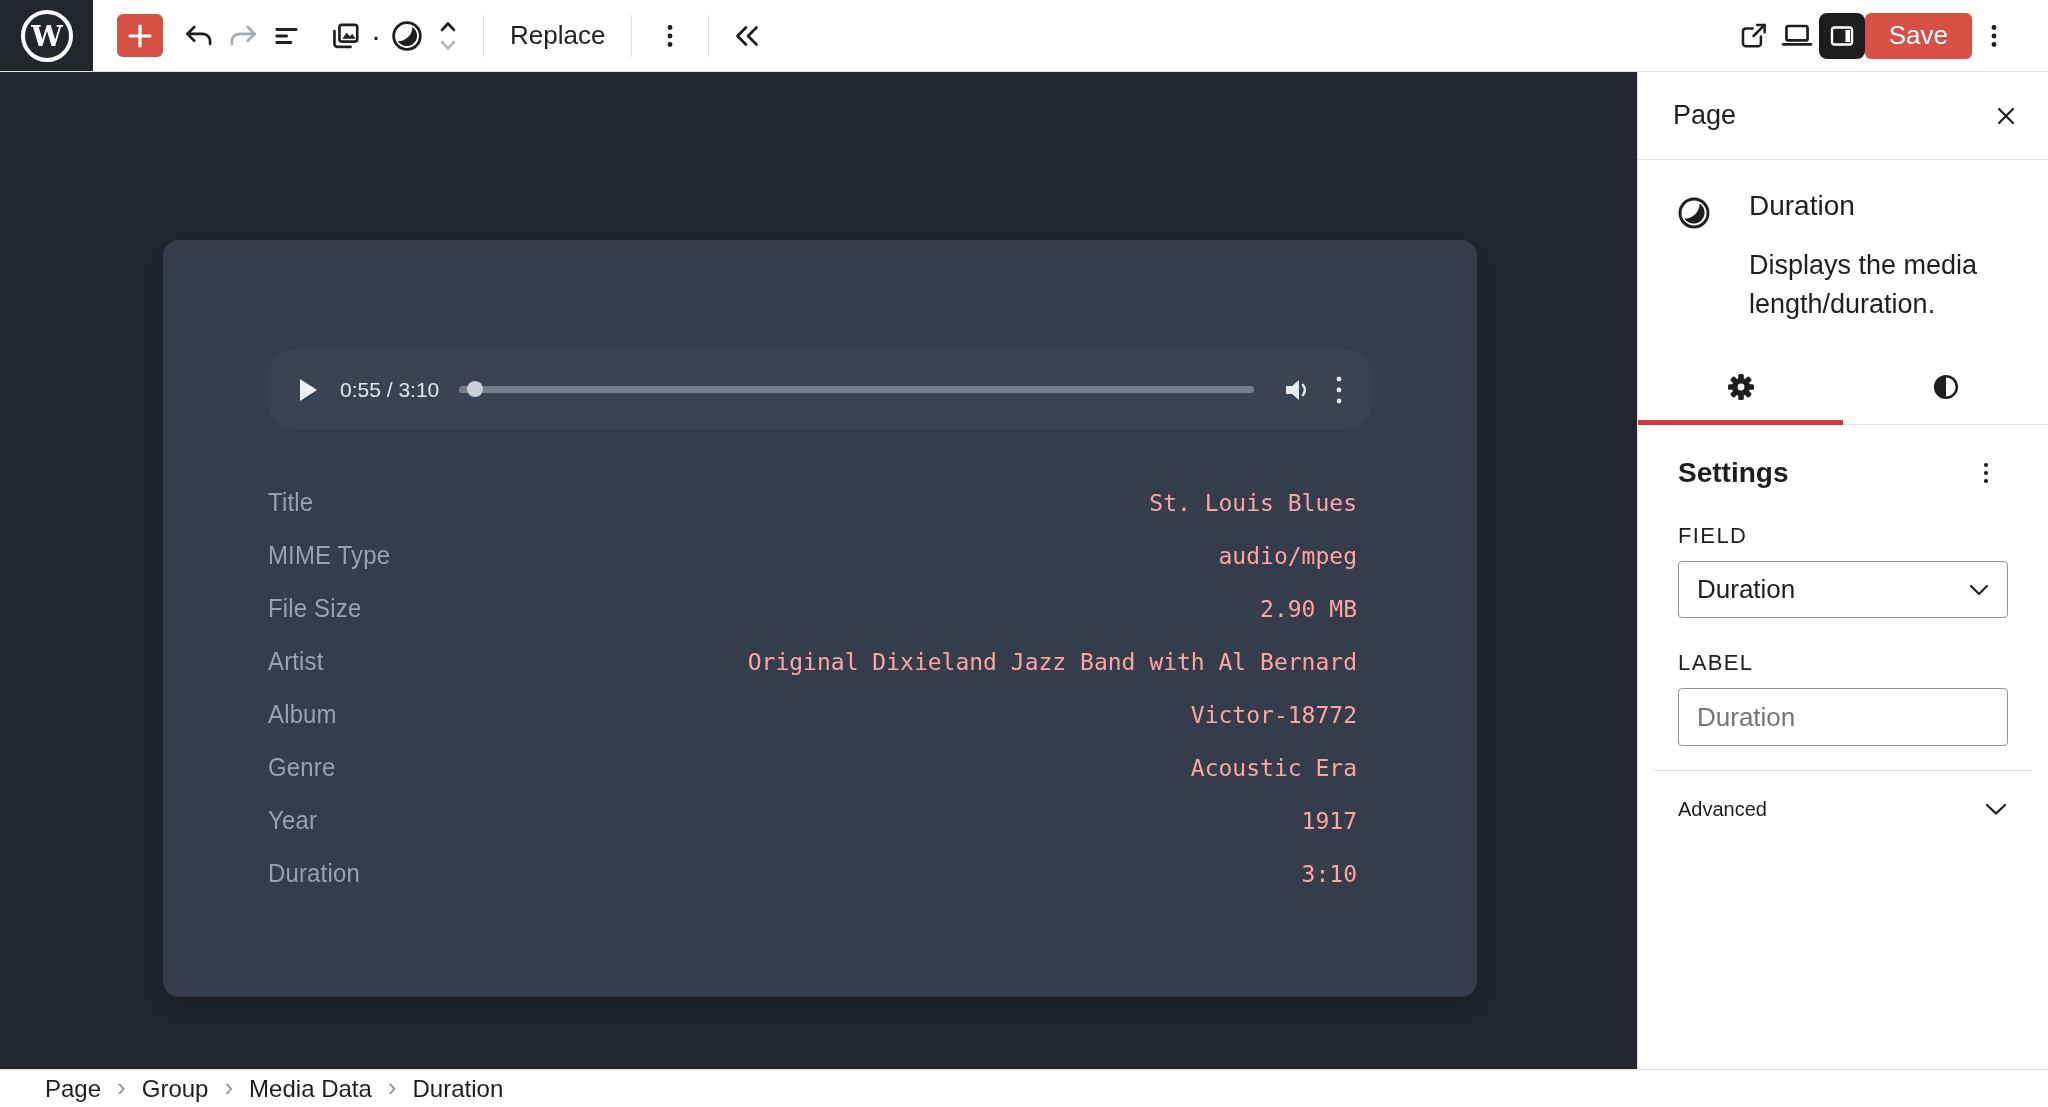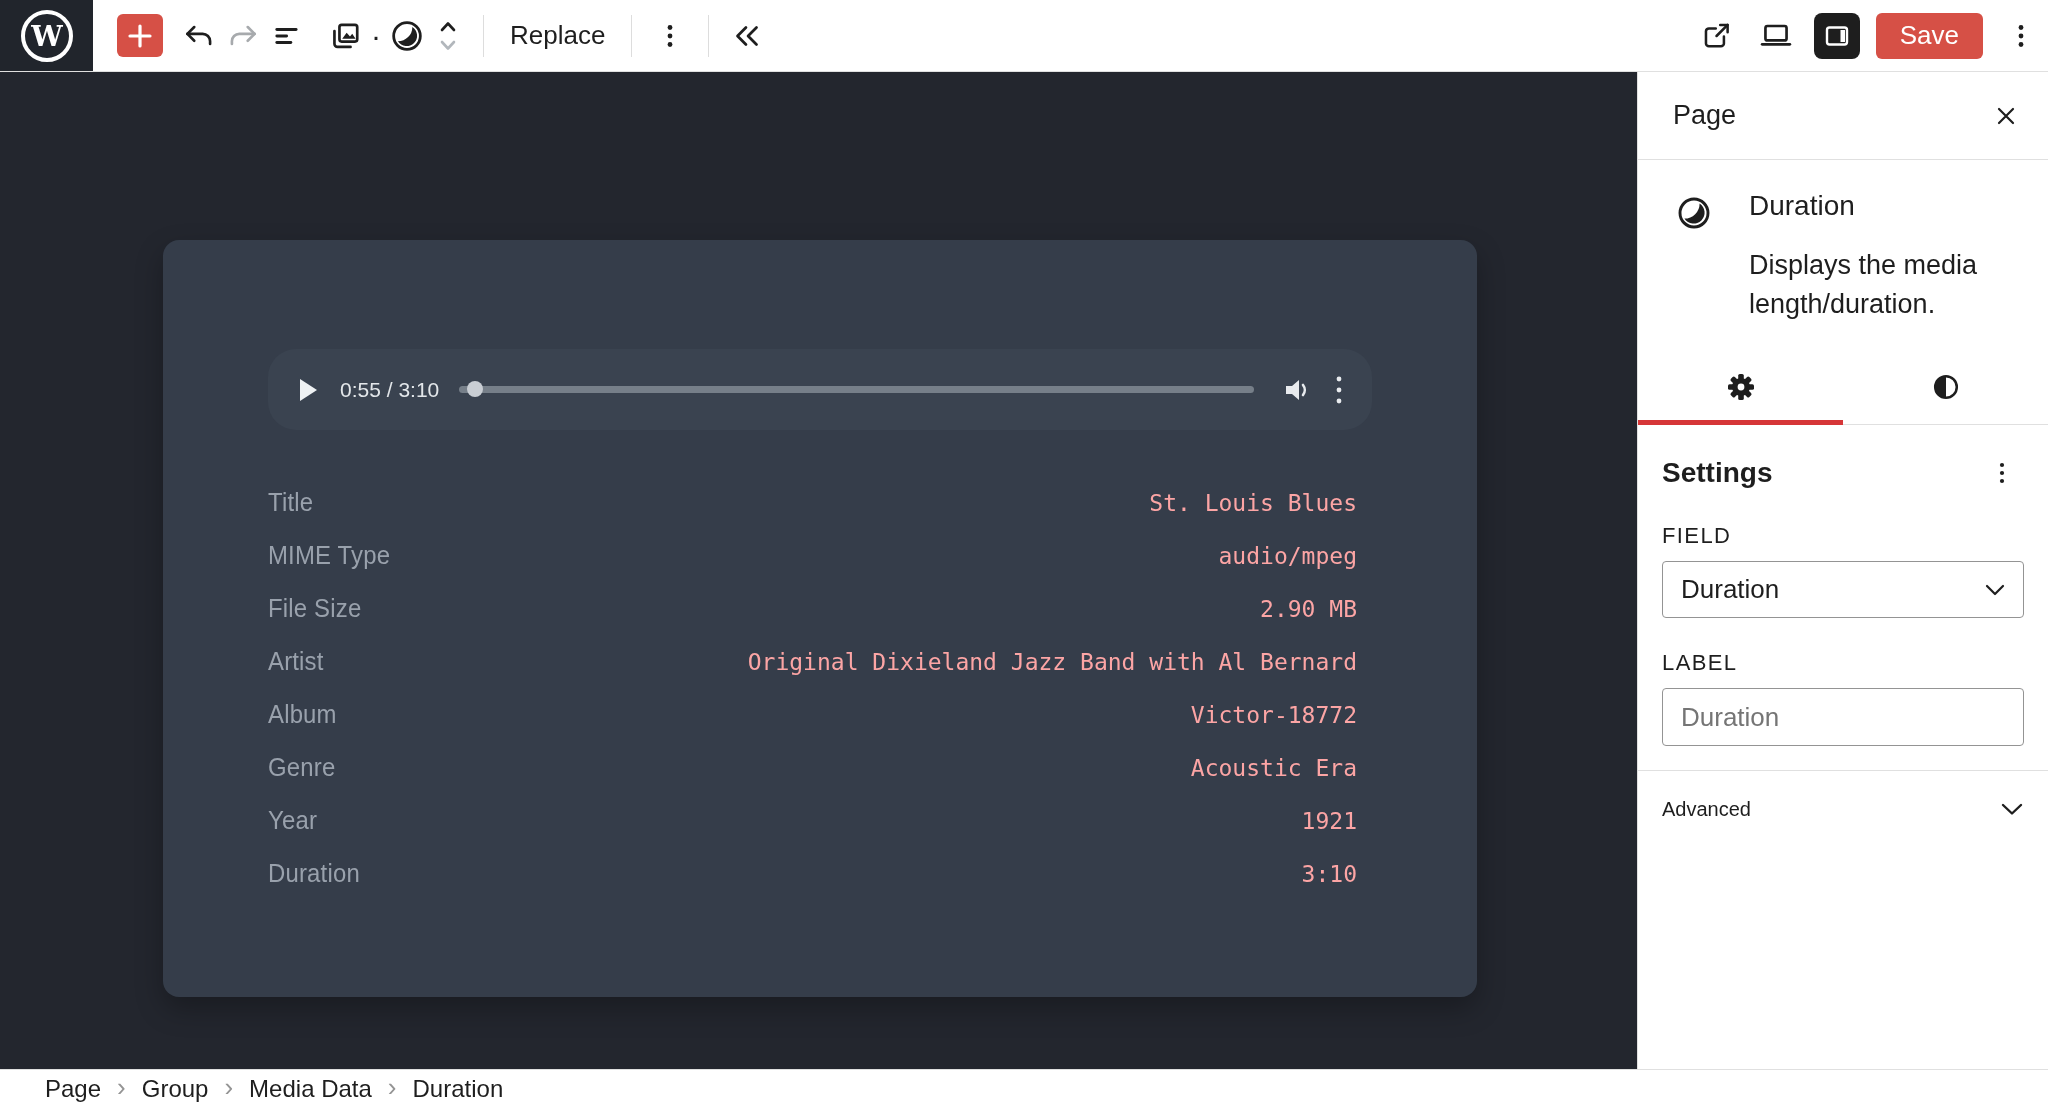--- a/index.html
+++ b/index.html
@@ -8,21 +8,21 @@
 
   
   .topbar { height: 72px; background: #fff; border-bottom: 1px solid #e0e0e0; display: flex; align-items: stretch; }
   .wp-logo-box { width: 93px; background: #21252c; display: flex; align-items: center; justify-content: center; flex: none; }
   .tb-left { display: flex; align-items: center; padding-left: 24px; gap: 0; }
   .inserter-btn { width: 46px; height: 43px; border-radius: 6px; background: #d65046; border: none; display: flex; align-items: center; justify-content: center; margin-right: 14px; cursor: pointer; }
   .tb-icon { width: 44px; height: 44px; display: flex; align-items: center; justify-content: center; background: none; border: none; cursor: pointer; flex: none; }
   .tb-dot { font-size: 30px; color: #1e1e1e; width: 18px; text-align: center; }
   .tb-sep { width: 1px; height: 42px; background: #ddd; margin: 0 16px; flex: none; }
   .replace-btn { background: none; border: none; font-family: inherit; font-size: 26px; color: #1e1e1e; padding: 8px 10px; cursor: pointer; }
-  .tb-right { margin-left: auto; display: flex; align-items: center; gap: 16px; padding-right: 5px; }
+  .tb-right { margin-left: auto; display: flex; align-items: center; gap: 0; padding-right: 32px; }
   .toggle-sidebar-btn { width: 46px; height: 46px; border-radius: 8px; background: #1e1e1e; border: none; display: flex; align-items: center; justify-content: center; cursor: pointer; }
   .save-btn { height: 46px; padding: 0 24px; background: #d65046; color: #fff; font-family: inherit; font-size: 26px; border: none; border-radius: 6px; cursor: pointer; }
 
   
   .main { display: flex; height: 997px; }
   .canvas { flex: 1; background: #23262e; position: relative; }
   .card { position: absolute; left: 163px; top: 168px; width: 1314px; height: 757px; background: #353d4a; border-radius: 16px; box-shadow: 0 12px 28px rgba(0,0,0,0.28); }
 
   .audio-player { position: absolute; left: 105px; right: 105px; top: 109px; height: 81px; background: #3a4350; border-radius: 28px; display: flex; align-items: center; padding: 0 28px; }
   .ap-time { color: #e3e7ea; font-size: 21px; margin: 0 20px 0 20px; white-space: nowrap; }
@@ -44,21 +44,21 @@
 
   .block-info { padding: 30px 24px 26px 35px; display: flex; }
   .block-info .icon-col { width: 42px; flex: none; padding-top: 2px; }
   .block-title { font-size: 28px; font-weight: 500; color: #1e1e1e; margin-left: 34px; }
   .block-desc { font-size: 27px; color: #1e1e1e; margin-left: 34px; margin-top: 24px; line-height: 1.45; width: 282px; }
 
   .inspector-tabs { height: 75px; border-bottom: 1px solid #e0e0e0; display: flex; position: relative; }
   .inspector-tab { flex: 1; display: flex; align-items: center; justify-content: center; background: none; border: none; cursor: pointer; position: relative; }
   .inspector-tab.active::after { content: ""; position: absolute; left: 0; right: 0; bottom: -1px; height: 5px; background: #d63638; }
 
-  .settings-body { padding: 0 24px; }
+  .settings-body { padding: 0 40px; }
   .settings-head { margin-top: 26px; display: flex; align-items: center; justify-content: space-between; }
   .settings-title { font-size: 28px; font-weight: 600; color: #1e1e1e; }
   .icon-btn { background: none; border: none; cursor: pointer; width: 44px; height: 44px; display: flex; align-items: center; justify-content: center; }
   .field-label { margin-top: 28px; font-size: 22px; font-weight: 500; letter-spacing: 1.4px; color: #1e1e1e; }
   .select-box { margin-top: 12px; height: 57px; border: 1px solid #949494; border-radius: 4px; display: flex; align-items: center; justify-content: space-between; padding: 0 18px; cursor: pointer; background: #fff; width: 100%; font-family: inherit; }
   .select-value { font-size: 26px; color: #1e1e1e; }
   .text-input { margin-top: 12px; height: 58px; width: 100%; border: 1px solid #949494; border-radius: 4px; padding: 0 18px; font-size: 26px; font-family: inherit; color: #1e1e1e; }
   .text-input::placeholder { color: #757575; }
   .sb-divider { border-top: 1px solid #e0e0e0; margin: 24px -24px 0 -24px; }
   .advanced-row { height: 76px; display: flex; align-items: center; justify-content: space-between; cursor: pointer; background: none; border: none; width: 100%; font-family: inherit; }
@@ -231,21 +231,21 @@
         <div class="meta-row">
           <span class="meta-label">Album</span>
           <span class="meta-value">Victor-18772</span>
         </div>
         <div class="meta-row">
           <span class="meta-label">Genre</span>
           <span class="meta-value">Acoustic Era</span>
         </div>
         <div class="meta-row">
           <span class="meta-label">Year</span>
-          <span class="meta-value">1921</span>
+          <span class="meta-value">1917</span>
         </div>
         <div class="meta-row">
           <span class="meta-label">Duration</span>
           <span class="meta-value">3:10</span>
         </div>
       </div>
 
     </div>
   </div>
 

